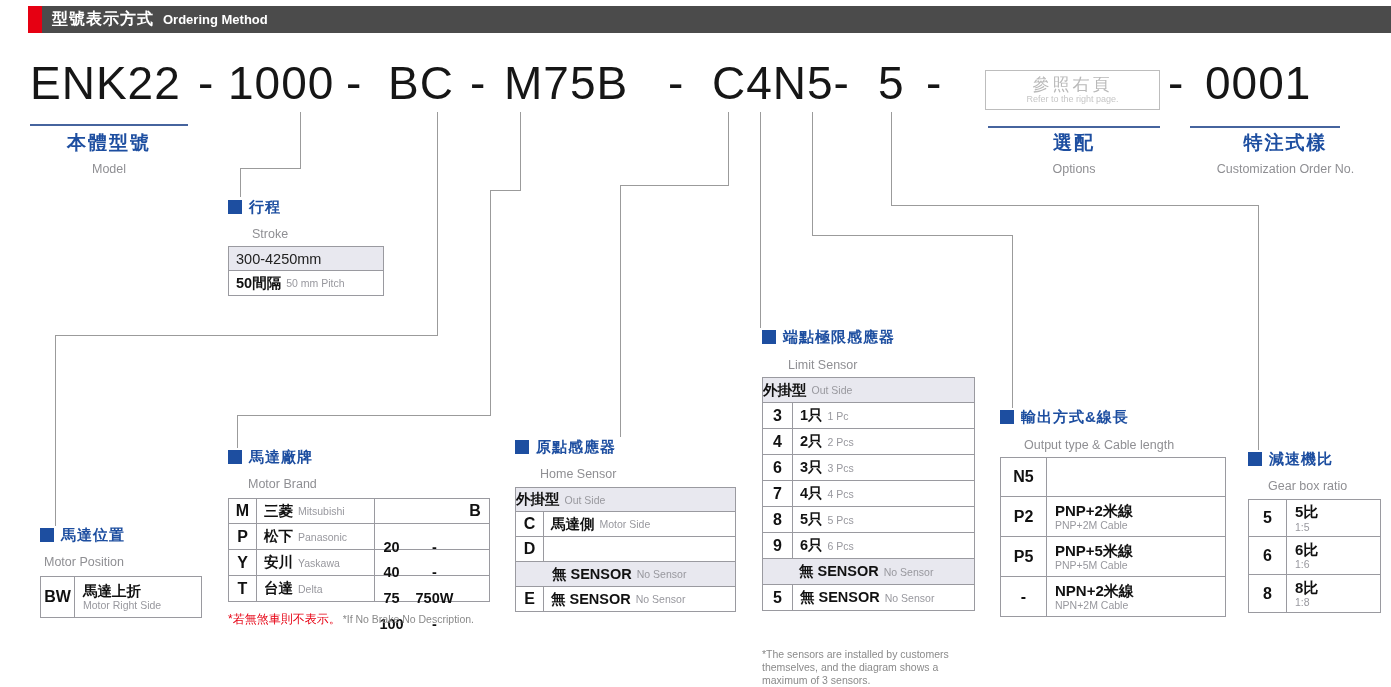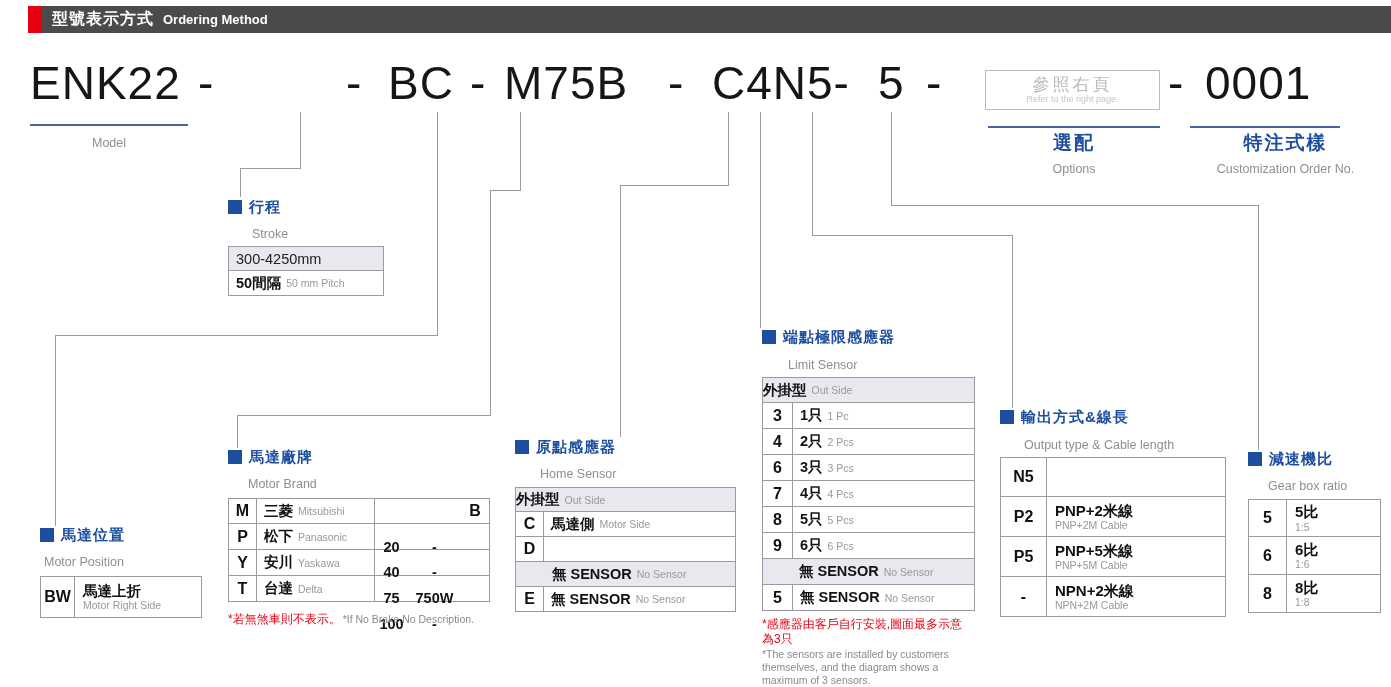--- a/index.html
+++ b/index.html
@@ -88,40 +88,42 @@
     <div class="topbar-space"></div>
     <div class="topbar-red"></div>
     <div class="topbar-dark">
       <span class="topbar-zh">型號表示方式</span>
       <span class="topbar-en">Ordering Method</span>
     </div>
   </div>
 
   <div class="model-seg" style="left:30px">ENK22</div>
   <div class="model-seg" style="left:198px">-</div>
+  <div class="model-seg" style="left:228px">1000</div>
   <div class="model-seg" style="left:346px">-</div>
   <div class="model-seg" style="left:388px">BC</div>
   <div class="model-seg" style="left:470px">-</div>
   <div class="model-seg" style="left:504px">M75B</div>
   <div class="model-seg" style="left:668px">-</div>
   <div class="model-seg" style="left:712px">C4N5-</div>
   <div class="model-seg" style="left:878px">5</div>
   <div class="model-seg" style="left:926px">-</div>
   <div class="opt-box">
     <div class="opt-zh">參照右頁</div>
     <div class="opt-en">Refer to the right page.</div>
   </div>
   <div class="model-seg" style="left:1168px">-</div>
   <div class="model-seg" style="left:1205px">0001</div>
 
   <div class="uline" style="left:30px;top:124px;width:158px"></div>
   <div class="uline" style="left:988px;top:126px;width:172px"></div>
   <div class="uline" style="left:1190px;top:126px;width:150px"></div>
 
   <div class="grp" style="left:30px;width:158px">
+    <div class="grp-zh">本體型號</div>
     <div class="grp-en">Model</div>
   </div>
   <div class="grp" style="left:988px;width:172px">
     <div class="grp-zh">選配</div>
     <div class="grp-en">Options</div>
   </div>
   <div class="grp" style="left:1178px;width:215px">
     <div class="grp-zh">特注式樣</div>
     <div class="grp-en">Customization Order No.</div>
   </div>
@@ -309,21 +311,20 @@
       </div>
     </div>
     <div class="row h26">
       <div class="code" style="width:30px">5</div>
       <div class="val">
         <span class="zh">無 SENSOR</span>
         <span class="en">No Sensor</span>
       </div>
     </div>
   </div>
-  <div class="fn-red-block" style="left:762px;top:617px;width:206px;white-space:normal">*感應器由客戶自行安裝,圖面最多示意為3只</div>
   <div class="fn-gray-block" style="left:762px;top:648px;width:212px;white-space:normal">*The sensors are installed by customers themselves, and the diagram shows a maximum of 3 sensors.</div>
 
   <div class="sec" style="left:1000px;top:409px">
     <div class="sq"></div>
     <div class="t">輸出方式&amp;線長</div>
   </div>
   <div class="sec-en" style="left:1024px;top:438px">Output type &amp; Cable length</div>
   <div class="tbl" style="left:1000px;top:457px;width:226px">
     <div class="row h40">
       <div class="code" style="width:46px">N5</div>

